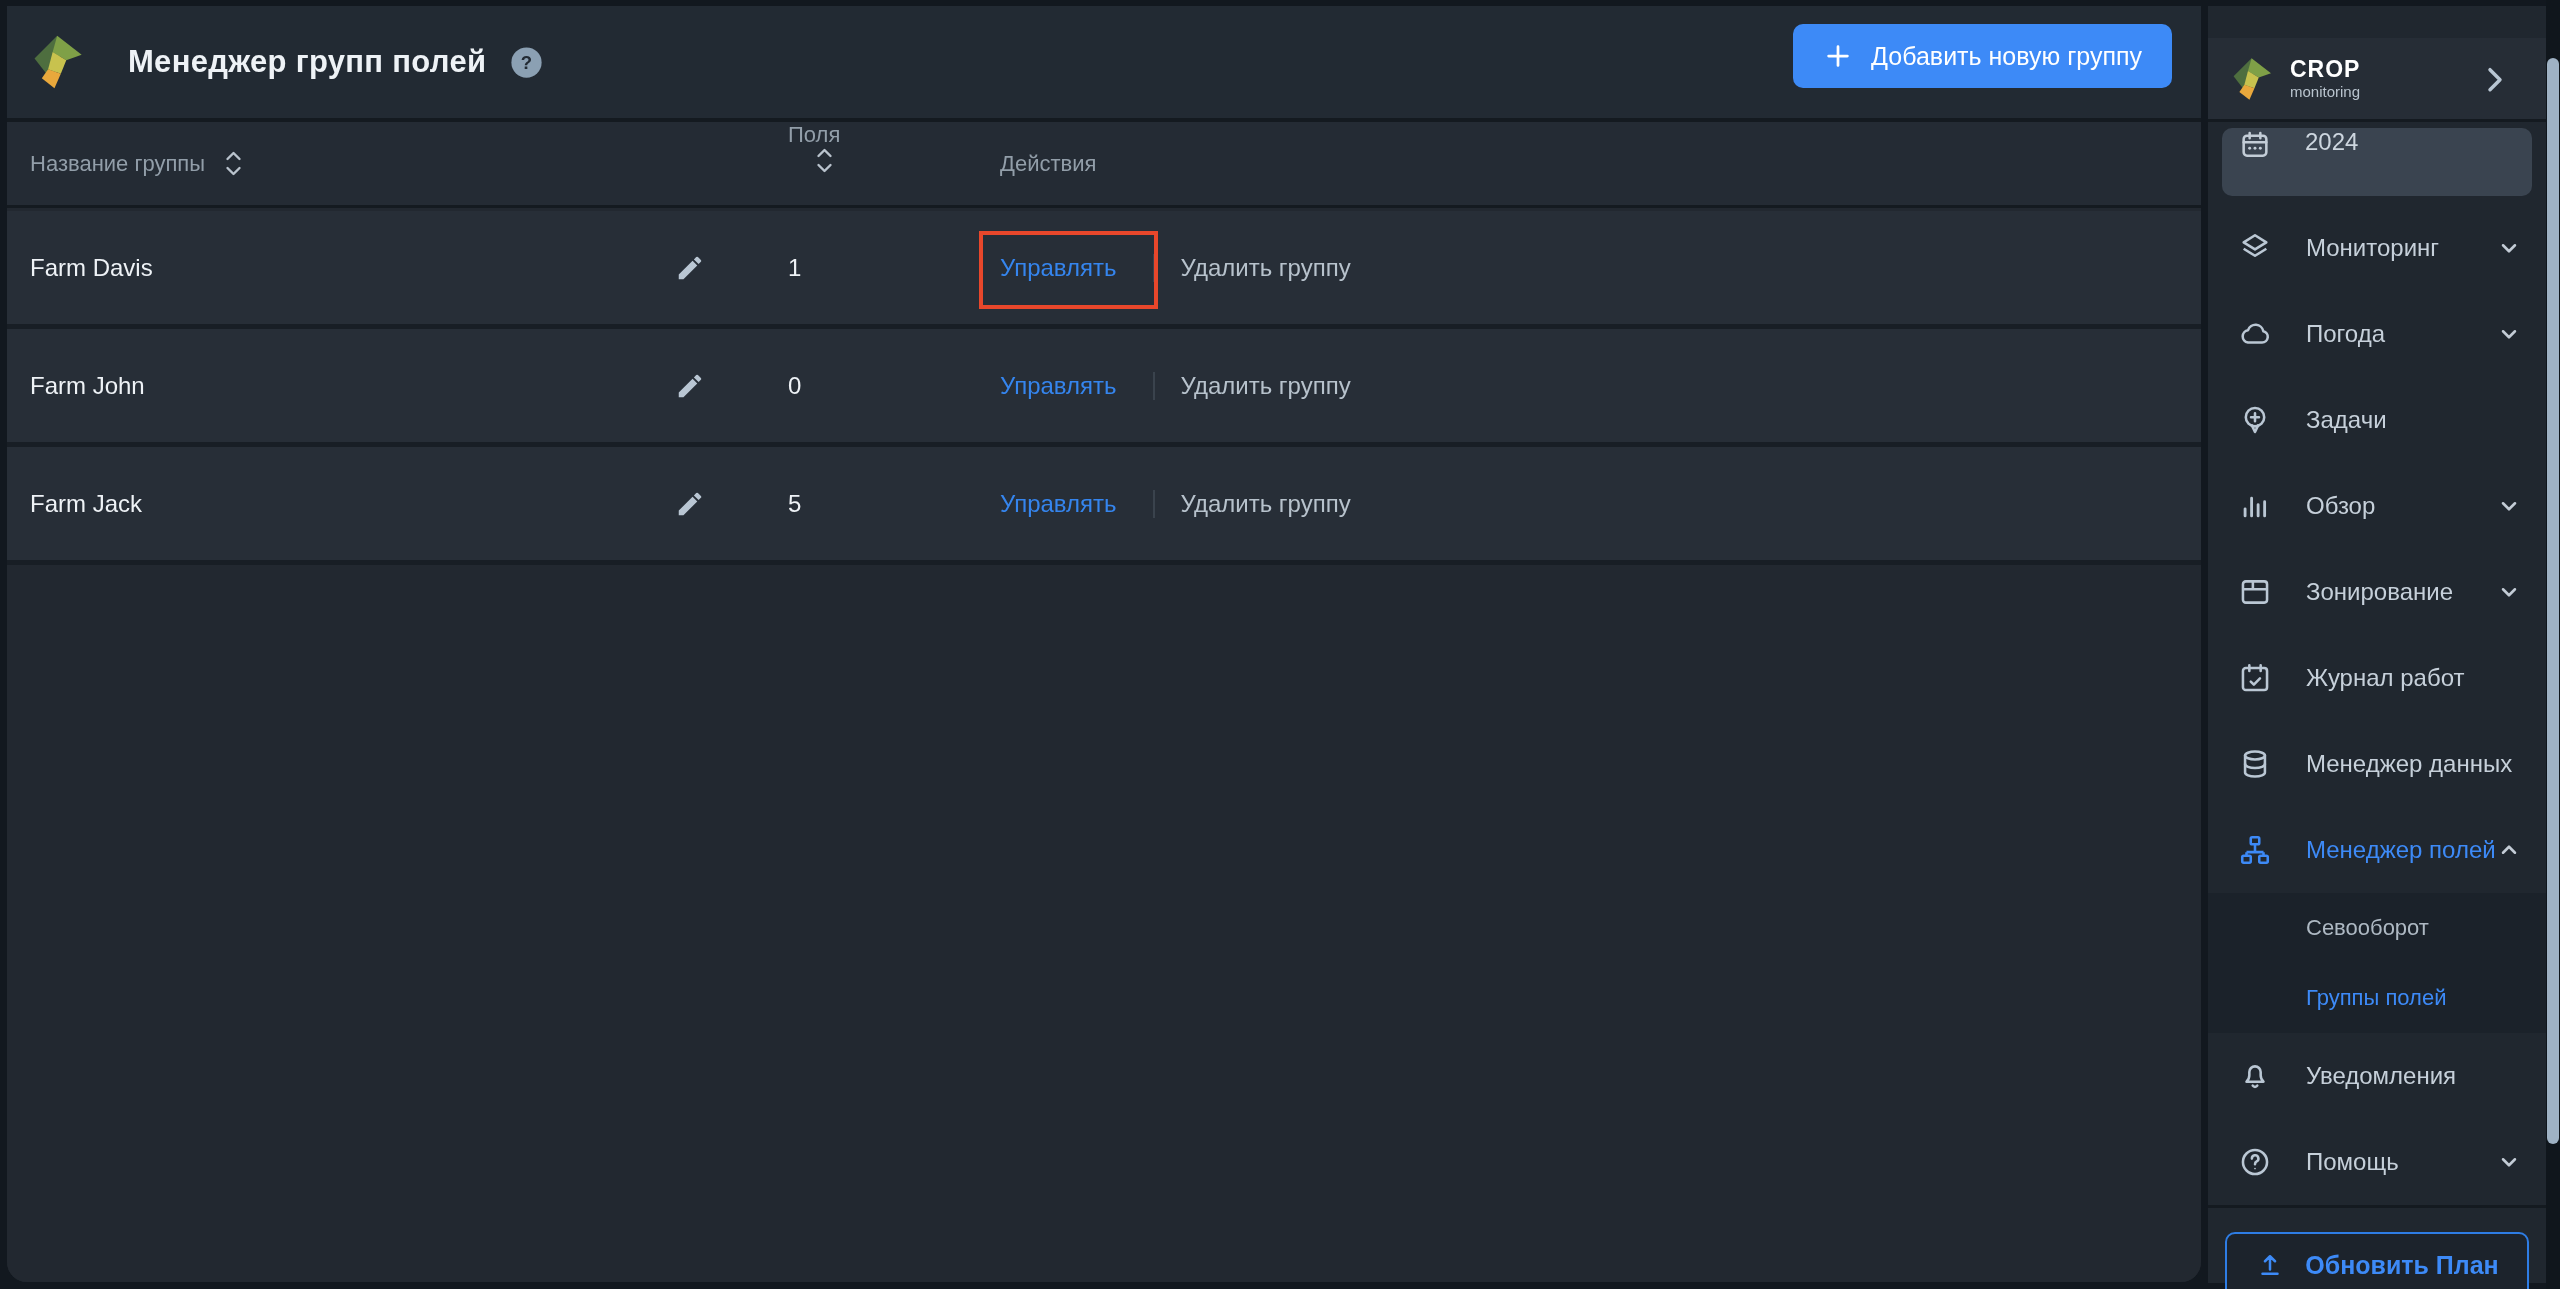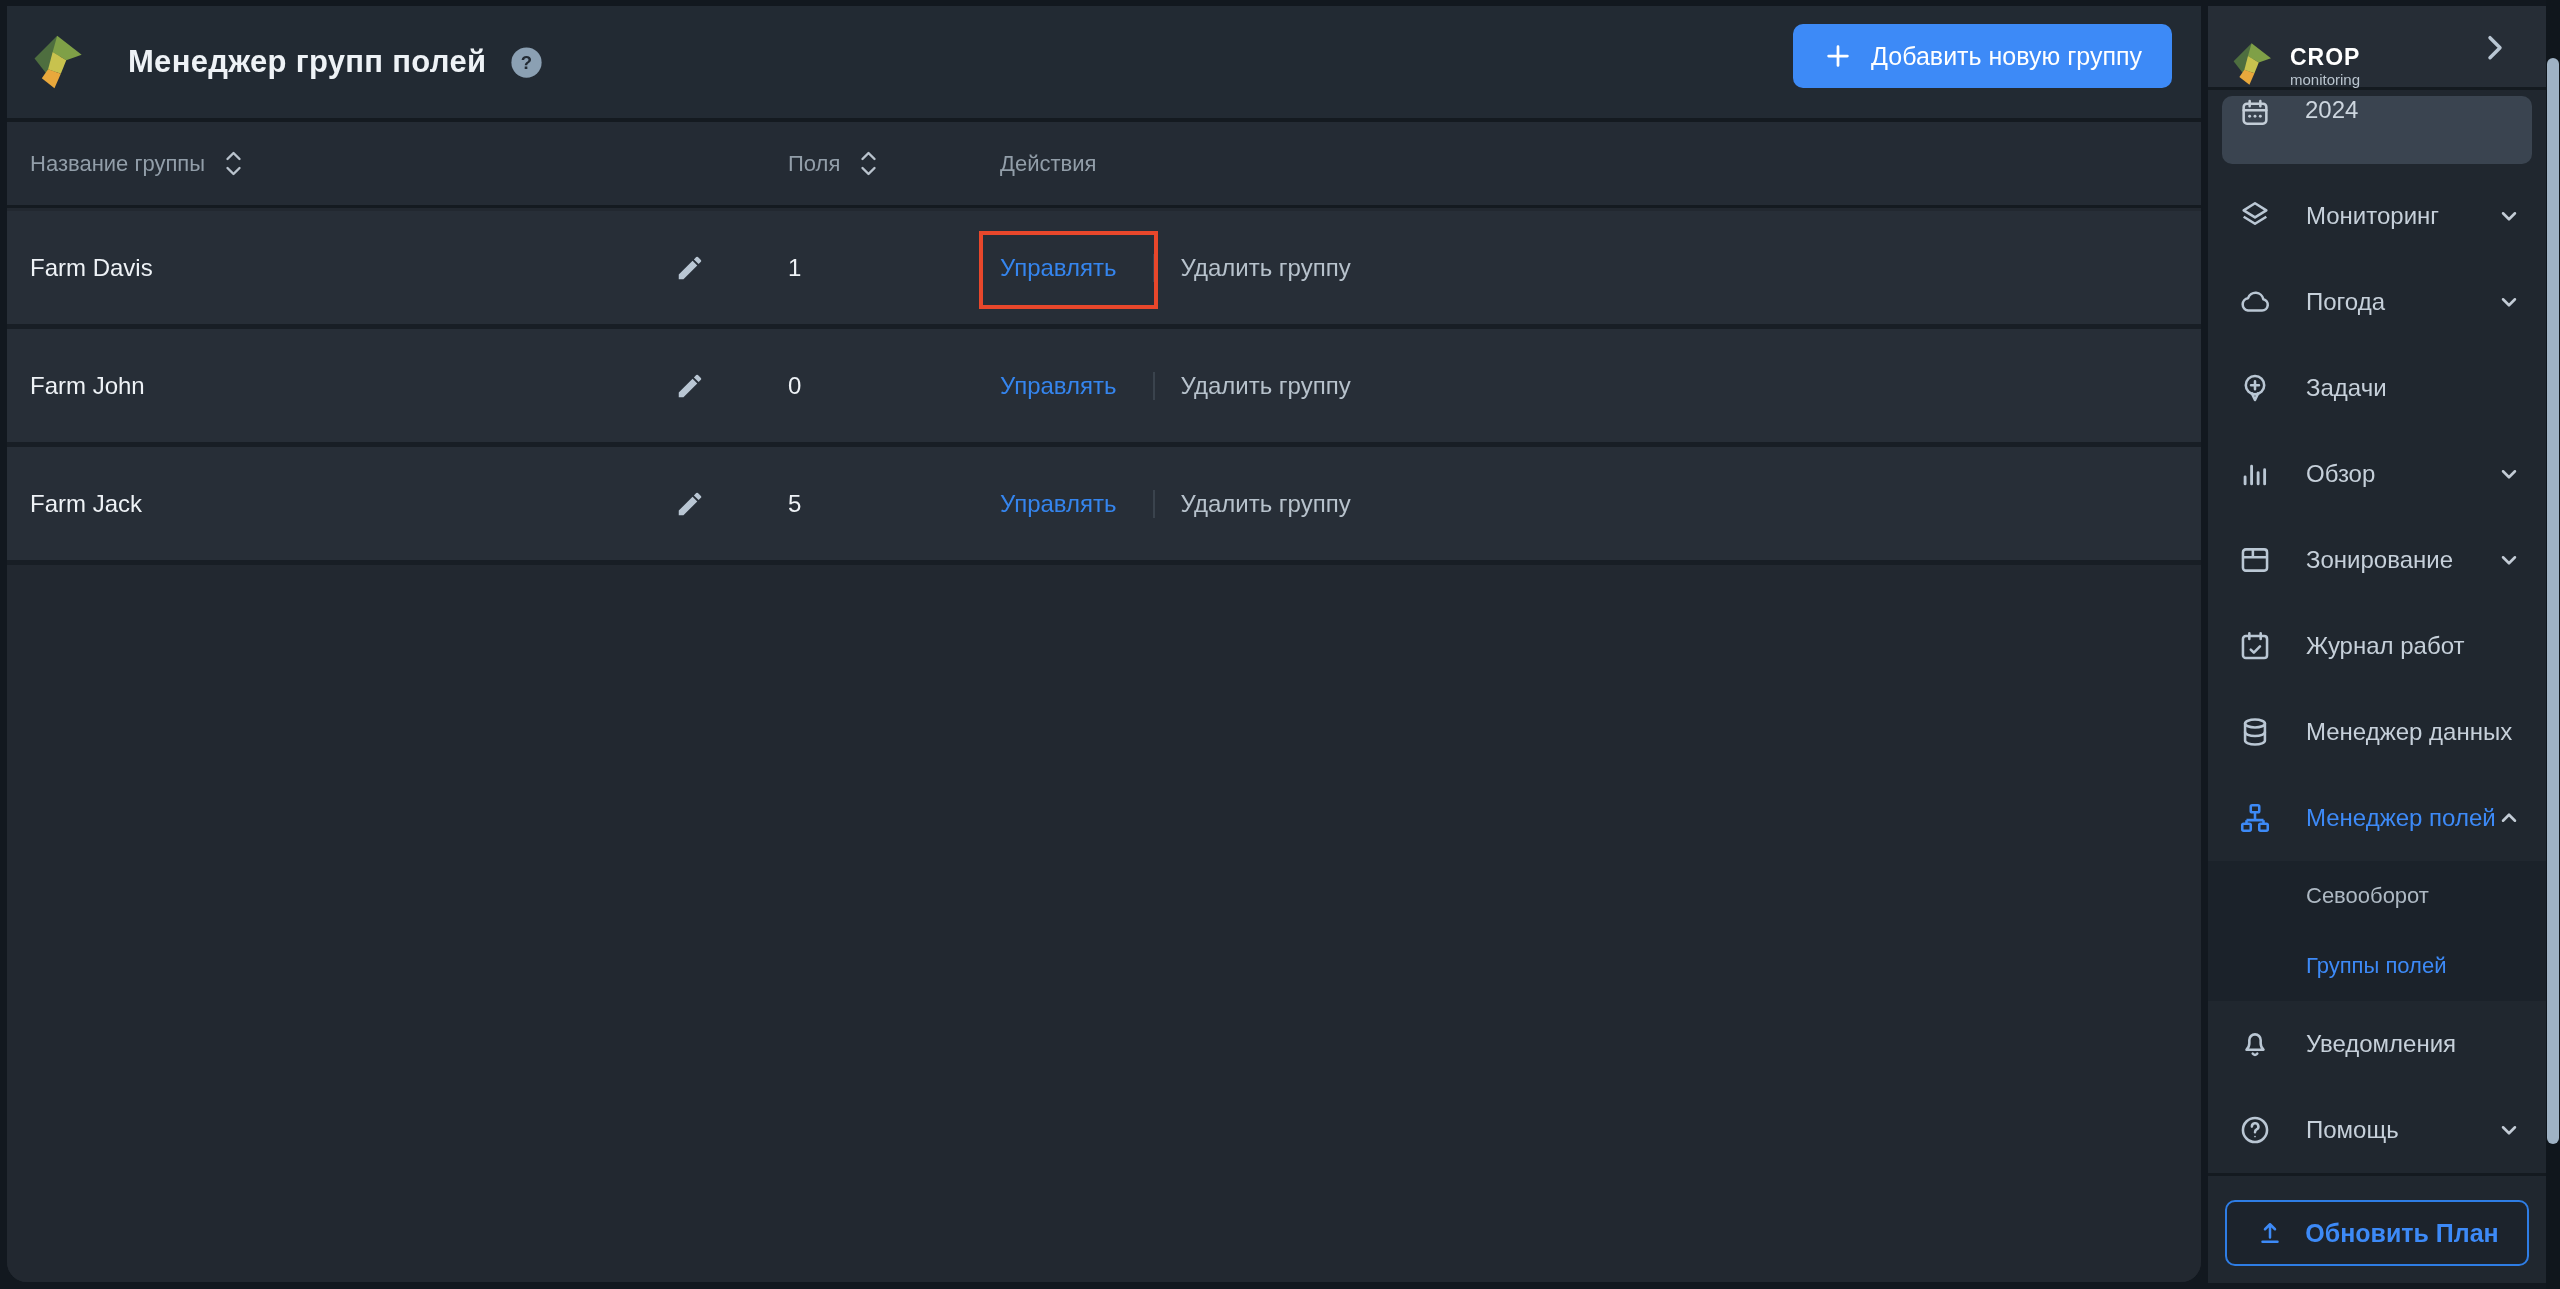--- a/index.html
+++ b/index.html
@@ -25,21 +25,21 @@
   .help-badge{margin-left:24px;width:33px;height:33px;flex:0 0 auto;cursor:pointer;}
   .add-btn{position:absolute;right:29px;top:18px;height:64px;padding:12px 30px;border:none;border-radius:10px;
     background:var(--accent-blue);color:#fff;font-family:inherit;font-size:25px;font-weight:400;
     display:flex;align-items:center;gap:18px;cursor:pointer;}
   .main-divider{position:absolute;left:0;right:0;top:112px;height:4px;background:var(--divider);}
 
   .table-head{position:absolute;left:0;right:0;top:116px;height:86px;background:var(--table-header-bg);
     border-bottom:3px solid var(--divider);}
   .table-head .hcell{position:absolute;top:0;height:100%;display:flex;align-items:center;
     color:var(--text-muted);font-size:22px;}
-  .h-name{left:23px;} .h-fields{left:781px;} .h-actions{left:993px;}
+  .h-name{left:23px;} .h-fields{left:781px;flex-direction:column;} .h-actions{left:993px;}
   .sort-ctl{display:inline-flex;flex-direction:column;gap:5px;margin-left:20px;cursor:pointer;}
   .sort-ctl svg{display:block;}
 
   .table-body{position:absolute;left:0;right:0;top:205px;bottom:0;background:var(--table-empty-bg);}
   .t-row{position:relative;height:118px;background:var(--row-bg);border-bottom:5px solid #181e25;}
   .cell-name{position:absolute;left:23px;top:50%;transform:translateY(-50%);
     color:var(--text-primary);font-size:24px;}
   .pencil-btn{position:absolute;left:660px;top:50%;transform:translateY(-50%);width:46px;height:46px;
     background:none;border:none;display:flex;align-items:center;justify-content:center;cursor:pointer;}
   .cell-count{position:absolute;left:781px;top:50%;transform:translateY(-50%);
@@ -48,21 +48,21 @@
   .manage-link{color:var(--link-blue);font-size:24px;font-weight:500;text-decoration:none;cursor:pointer;}
   .action-sep{width:2px;height:28px;background:#3a434d;margin:0 26px 0 36px;}
   .delete-link{color:#b7c2cc;font-size:24px;font-weight:500;text-decoration:none;cursor:pointer;}
   .highlight-box{position:absolute;left:972px;top:20px;width:179px;height:78px;
     border:4px solid var(--highlight-red);pointer-events:none;}
 
   
   .sidebar{position:absolute;left:2208px;top:6px;width:338px;bottom:6px;background:var(--sidebar-bg);
     display:flex;flex-direction:column;}
   .sb-header{height:84px;flex:0 0 auto;background:var(--sidebar-header-bg);border-bottom:3px solid var(--divider);
-    display:flex;align-items:flex-end;padding:0 22px;position:relative;}
+    display:flex;align-items:center;padding:0 22px;position:relative;margin-top:32px;}
   .sb-logo{width:46px;height:46px;flex:0 0 auto;}
   .brand{margin-left:14px;line-height:1;}
   .brand-name{font-size:23px;font-weight:700;color:#fff;letter-spacing:1px;}
   .brand-sub{font-size:15px;color:#b9c4ce;margin-top:3px;}
   .collapse-btn{position:absolute;right:36px;top:50%;transform:translateY(-50%);background:none;border:none;cursor:pointer;padding:0;}
 
   .sb-nav{flex:1 1 auto;display:flex;flex-direction:column;}
   .year-item{margin:6px 14px 9px 14px;height:68px;background:var(--sidebar-selected-bg);border-radius:10px;
     display:flex;align-items:flex-start;padding-left:16px;cursor:pointer;}
   .year-item .mi-icon{margin-left:0;}

